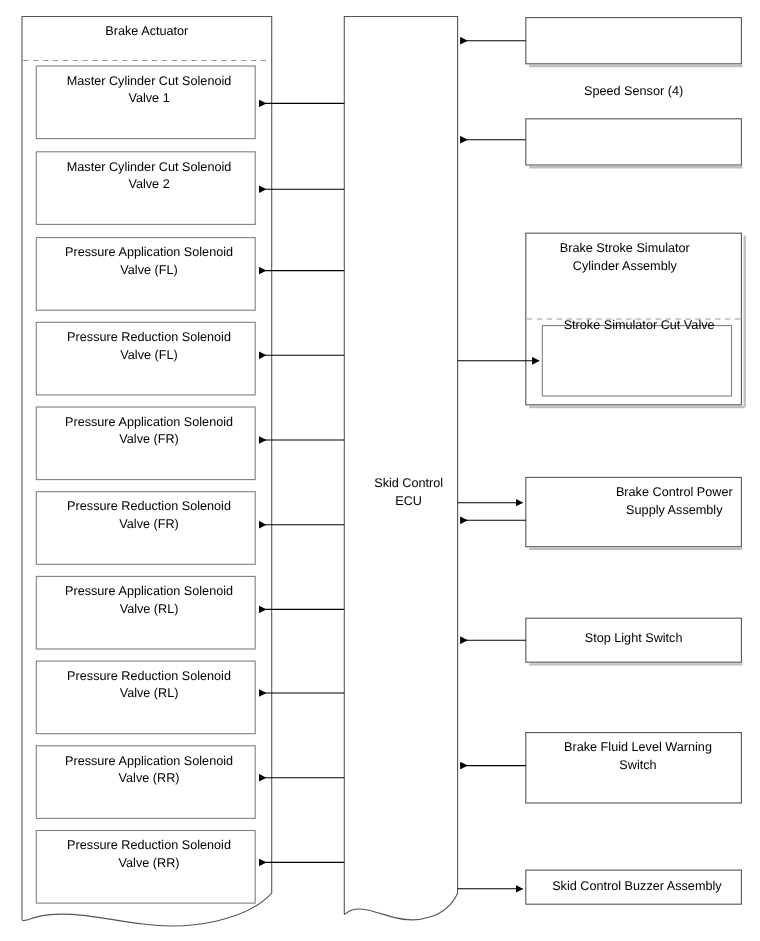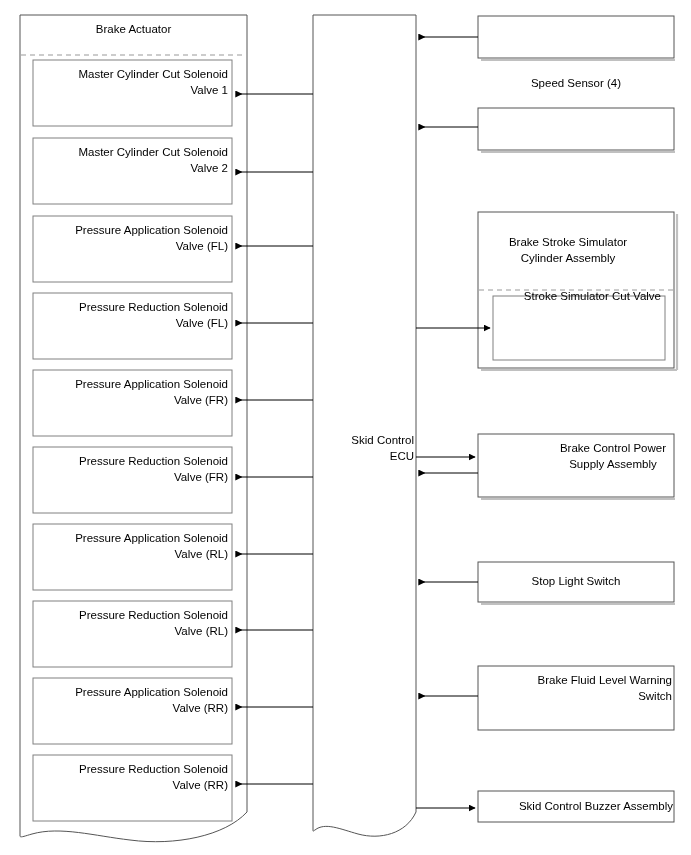--- a/index.html
+++ b/index.html
@@ -25,21 +25,21 @@
   .node-label {
     position: absolute;
     font-family: "Liberation Sans", sans-serif;
     font-size: 11.5px;
     color: #000000;
     line-height: 16px;
     white-space: pre-line;
     pointer-events: none;
   }
   .label-center { text-align: center; }
-  .label-left { text-align: right; }
+  .label-left { text-align: center; }
 </style>
 </head>
 <body>
 
 <div id="diagram-root">
 
   <svg class="layer" viewBox="0 0 691 855" xmlns="http://www.w3.org/2000/svg">
     <defs>
       <marker id="arrL" viewBox="0 0 10 10" refX="9" refY="5" markerWidth="7" markerHeight="7" orient="auto-start-reverse">
         <path d="M 0 5 L 10 0 L 10 10 z" fill="#000"></path>
@@ -144,21 +144,21 @@
 Valve (RL)</div>
   <div class="node-label label-left" style="left:43px; top:684px; width:185px;">Pressure Application Solenoid
 Valve (RR)</div>
   <div class="node-label label-left" style="left:43px; top:761px; width:185px;">Pressure Reduction Solenoid
 Valve (RR)</div>
 
   <div class="node-label label-left" style="left:329px; top:432px; width:85px;">Skid Control
 ECU</div>
 
   <div class="node-label label-center" style="left:480px; top:27px; width:192px;margin-top:48px;">Speed Sensor (4)</div>
-  <div class="node-label label-center" style="left:480px; top:234px; width:176px;">Brake Stroke Simulator
+  <div class="node-label label-center" style="left:480px; top:218px; width:176px;">Brake Stroke Simulator
 Cylinder Assembly</div>
   <div class="node-label label-left" style="left:501px; top:288px; width:160px;">Stroke Simulator Cut Valve</div>
   <div class="node-label label-center" style="left:480px; top:440px; width:192px;padding-left:37px;">Brake Control Power
 Supply Assembly</div>
   <div class="node-label label-left" style="left:488px; top:672px; width:184px;">Brake Fluid Level Warning
 Switch</div>
   <div class="node-label label-center" style="left:480px; top:573px; width:192px;">Stop Light Switch</div>
   <div class="node-label label-left" style="left:485px; top:798px; width:188px;">Skid Control Buzzer Assembly</div>
 
 </div>

